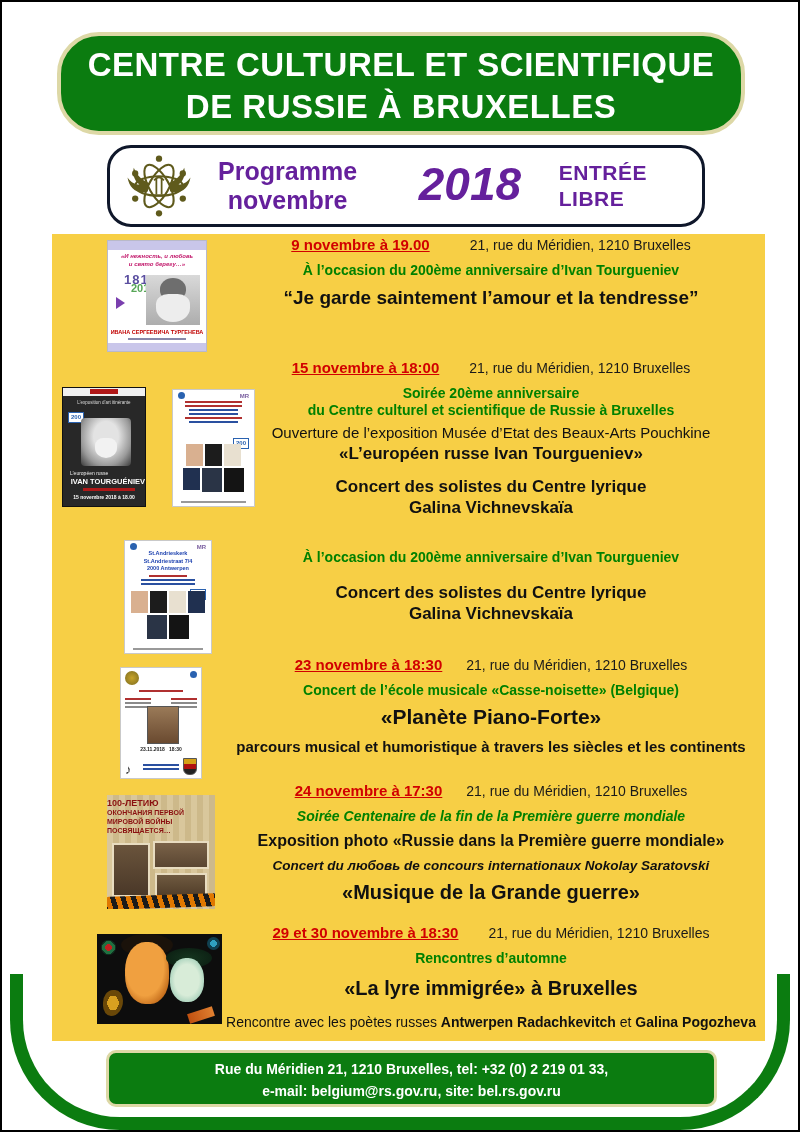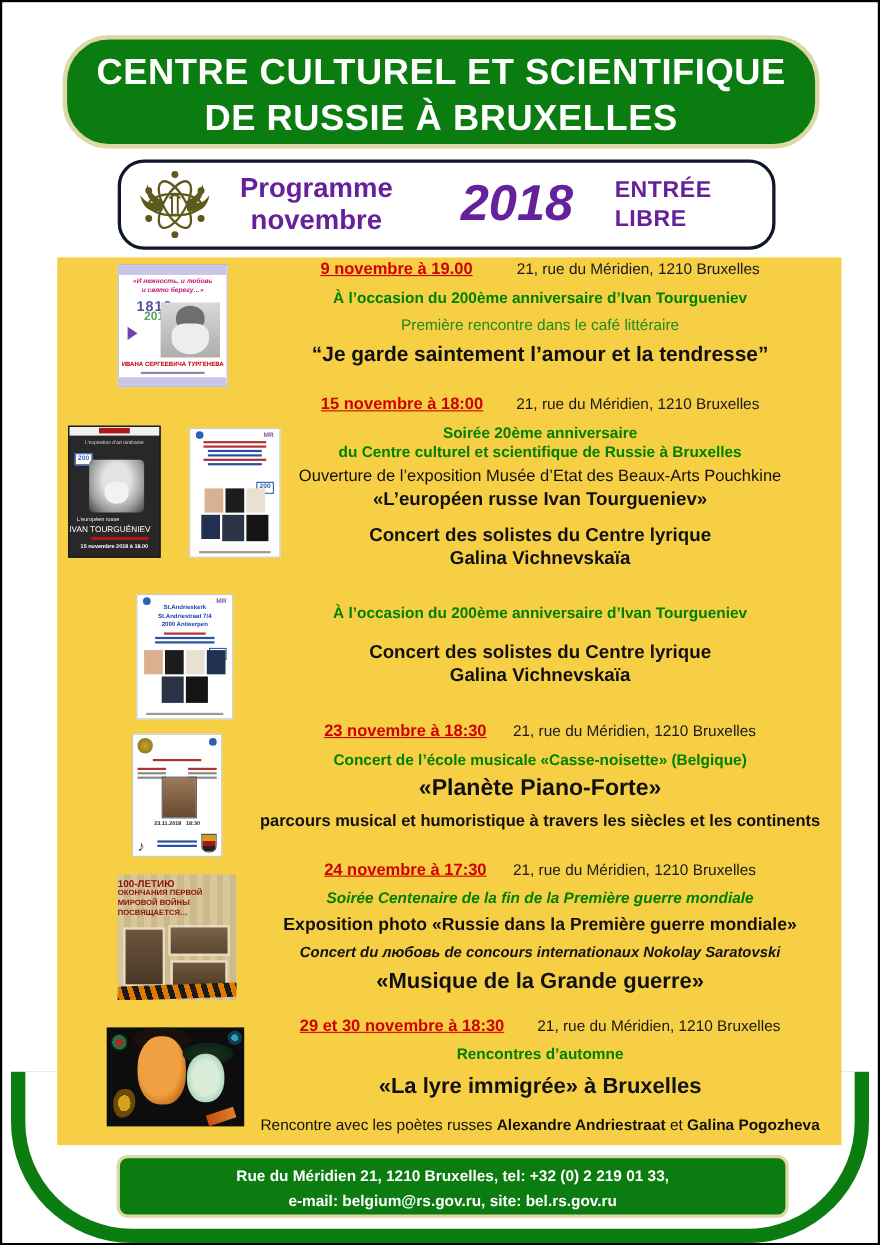--- a/index.html
+++ b/index.html
@@ -78,21 +78,21 @@
   .t2a{left:60px;top:385px;width:84px;height:120px;background:#282828;border:1px solid #111;}
   .t2a-head{position:absolute;top:0;left:0;right:0;height:8px;background:#f0f0f0;}
   .t2a-chip{width:28px;height:5px;background:#b01818;margin:1px auto 0;}
   .t2a-exp{position:absolute;top:12px;left:0;right:0;color:#ddd;font-size:4.5px;text-align:center;}
   .t2a-badge{position:absolute;left:5px;top:24px;background:#fff;border:1px solid #2a62b0;color:#2a62b0;
         font-size:6px;font-weight:800;padding:0 2px;line-height:9px;}
   .t2a-portrait{position:absolute;left:18px;top:30px;width:50px;height:48px;border-radius:4px;
         background:radial-gradient(ellipse at 50% 38%,#e3e3e3 0 35%,#9a9a9a 70%,#3a3a3a);}
   .t2a-beard{position:absolute;left:14px;top:20px;width:22px;height:20px;background:#f2f2f2;border-radius:45% 45% 60% 60%;}
   .t2a-sub{position:absolute;top:82px;left:7px;color:#eee;font-size:5px;text-align:left;}
-  .t2a-title{position:absolute;top:89px;left:0;right:0;color:#fff;font-weight:400;font-size:7.5px;text-align:left;}
+  .t2a-title{position:absolute;top:89px;left:0;right:0;color:#fff;font-weight:700;font-size:7.5px;text-align:right;}
   .t2a-red{position:absolute;top:100px;left:20px;right:10px;height:3px;background:#b01818;}
   .t2a-date{position:absolute;top:106px;left:0;right:0;color:#fff;font-size:5px;font-weight:bold;text-align:center;}
 
   .t2b{left:170px;top:387px;width:83px;height:118px;background:#fff;border:1px solid #c9c9c9;}
   .logos{display:flex;justify-content:space-between;align-items:center;padding:2px 5px 0;}
   .blue-circle{width:7px;height:7px;border-radius:50%;background:#2a62b0;}
   .mr{color:#7a5fa0;font-weight:bold;font-size:6px;}
   .rbar{height:2px;background:#b03030;margin:2px 12px 0;}
   .bbar{height:2px;background:#2a50a0;margin:2px 16px 0;}
   .t2b-badge{position:absolute;right:5px;top:48px;background:#fff;border:1px solid #2a62b0;color:#2a62b0;
@@ -330,21 +330,20 @@
     <div class="t6-swirl"></div>
     <div class="t6-bar"></div>
   </div>
 
   <div class="ev" style="top:234px">
     <div class="dateline" style="gap:40px">
       <span class="ev-date">9 novembre à 19.00</span>
       <span class="ev-venue">21, rue du Méridien, 1210 Bruxelles</span>
     </div>
     <div class="g">À l’occasion du 200ème anniversaire d’Ivan Tourgueniev</div>
-    <div class="g-norm">Première rencontre dans le café littéraire</div>
     <div class="t19">“Je garde saintement l’amour et la tendresse”</div>
   </div>
 
   <div class="ev" style="top:357px">
     <div class="dateline">
       <span class="ev-date">15 novembre à 18:00</span>
       <span class="ev-venue">21, rue du Méridien, 1210 Bruxelles</span>
     </div>
     <div class="g">Soirée 20ème anniversaire</div>
     <div class="g m1">du Centre culturel et scientifique de Russie à Bruxelles</div>
@@ -382,21 +381,21 @@
   </div>
 
   <div class="ev" style="top:922px">
     <div class="dateline">
       <span class="ev-date">29 et 30 novembre à 18:30</span>
       <span class="ev-venue">21, rue du Méridien, 1210 Bruxelles</span>
     </div>
     <div class="g">Rencontres d’automne</div>
     <div class="t20" style="margin-top:11px">«La lyre immigrée» à Bruxelles</div>
     <div class="meet">
-      <span>Rencontre avec les poètes russes </span><b>Alexandre Andriestraat</b><span> et </span><b>Galina Pogozheva</b>
+      <span>Rencontre avec les poètes russes </span><b>Antwerpen Radachkevitch</b><span> et </span><b>Galina Pogozheva</b>
     </div>
   </div>
 
   <div class="footer-box">
     <div class="fl1">Rue du Méridien 21, 1210 Bruxelles, tel: +32 (0) 2 219 01 33,</div>
     <div class="fl2">
       <span>e-mail: </span><span>belgium@rs.gov.ru</span><span>, site: </span><span>bel.rs.gov.ru</span>
     </div>
   </div>
 

